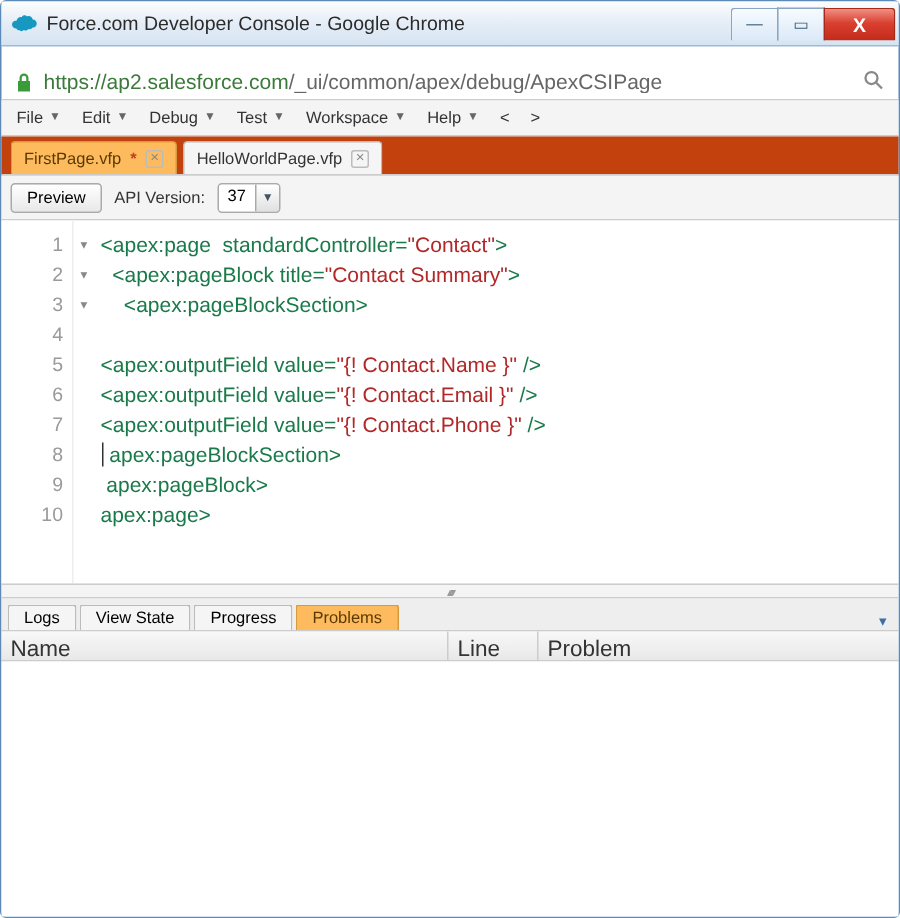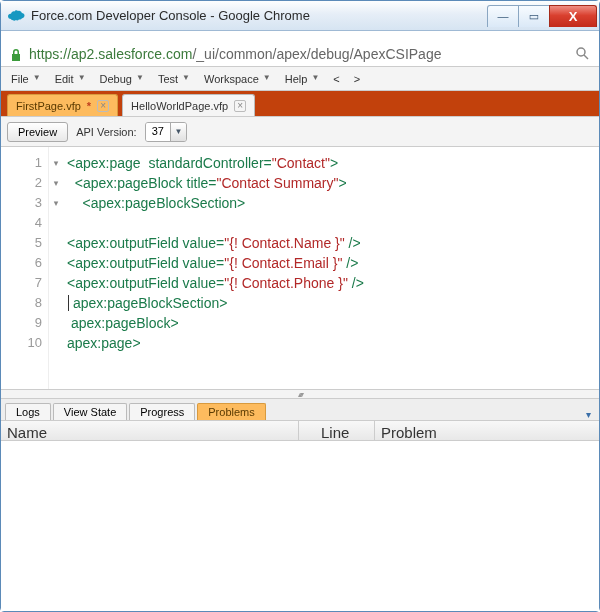--- a/index.html
+++ b/index.html
@@ -42,21 +42,21 @@
   .splitter { height:10px; background:#f4f4f4; border-top:1px solid #ccc; border-bottom:1px solid #ccc; display:flex; align-items:center; justify-content:center;}
   .splitter .grip { font-size:8px; color:#999; letter-spacing:-2px;}
   .panel-tabs { height:22px; background:#eee; border-bottom:1px solid #ccc; display:flex; align-items:flex-end; padding:0 4px; gap:2px;justify-content:space-between;}
   .panel-tab { font-size:11px; padding:2px 10px; border:1px solid #bbb; border-bottom:none; border-radius:2px 2px 0 0; background:#f5f5f5;}
   .panel-tab.active { background:#fdbb5e; color:#5a3a00; border-color:#d89a3e;}
   .panel-tabs .spacer { flex:1; }
   .panel-collapse { font-size:10px; color:#3a6fa8; padding:0 4px;}
   .grid-head { height:20px; background:linear-gradient(#f8f8f8,#e8e8e8); border-bottom:1px solid #ccc; display:flex; font-size:15px; color:#333;}
   .grid-head div { padding:3px 6px; border-right:1px solid #ccc;}
   .col-name { width:298px;}
-  .col-line { width:60px;margin-left:16px;}
+  .col-line { width:60px;}
   .col-problem { flex:1; border-right:none !important;}
   .grid-body { flex:0 0 170px; background:#fff;}
   svg { display:block; }
 </style>
 </head>
 <body>
 
 <div class="window">
 
   <div class="titlebar">

